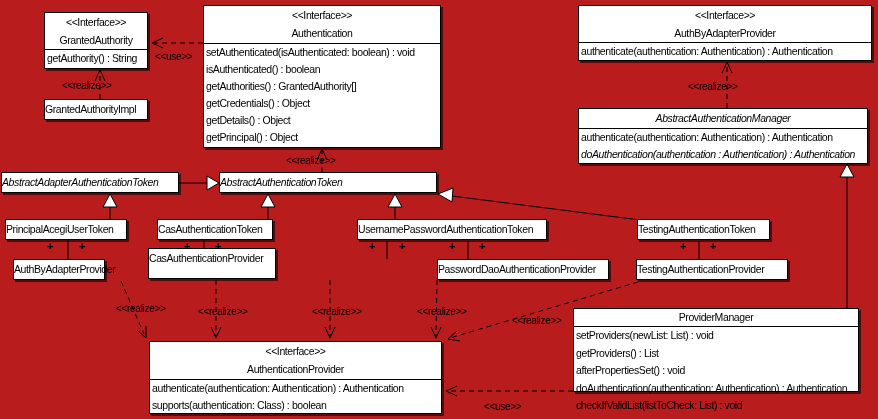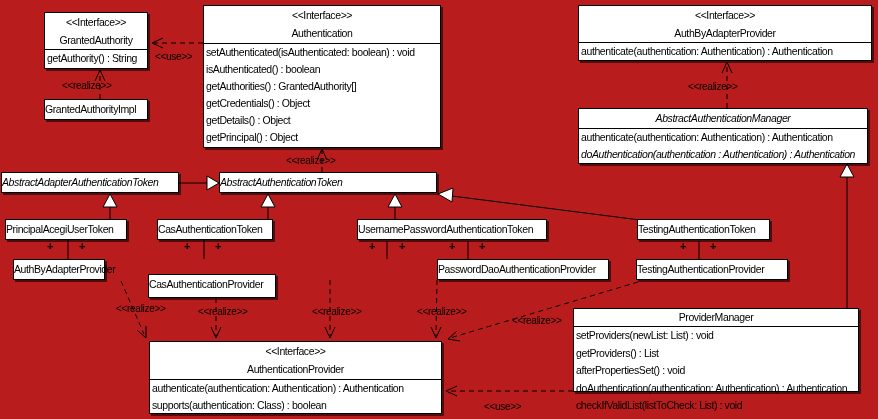--- a/index.html
+++ b/index.html
@@ -196,21 +196,21 @@
   </div>
 
   <div class="box solo" style="left:637px;top:219px;width:133px;height:21px">
     <span class="cname">TestingAuthenticationToken</span>
   </div>
 
   <div class="box solo" style="left:13px;top:259px;width:92px;height:21px">
     <span class="cname">AuthByAdapterProvider</span>
   </div>
 
-  <div class="box solo" style="left:148px;top:274px;width:128px;height:24px">
+  <div class="box solo" style="left:148px;top:248px;width:128px;height:31px">
     <span class="cname">CasAuthenticationProvider</span>
   </div>
 
 
   <div class="box solo" style="left:437px;top:259px;width:172px;height:21px">
     <span class="cname">PasswordDaoAuthenticationProvider</span>
   </div>
 
   <div class="box solo" style="left:636px;top:259px;width:152px;height:21px">
     <span class="cname">TestingAuthenticationProvider</span>

